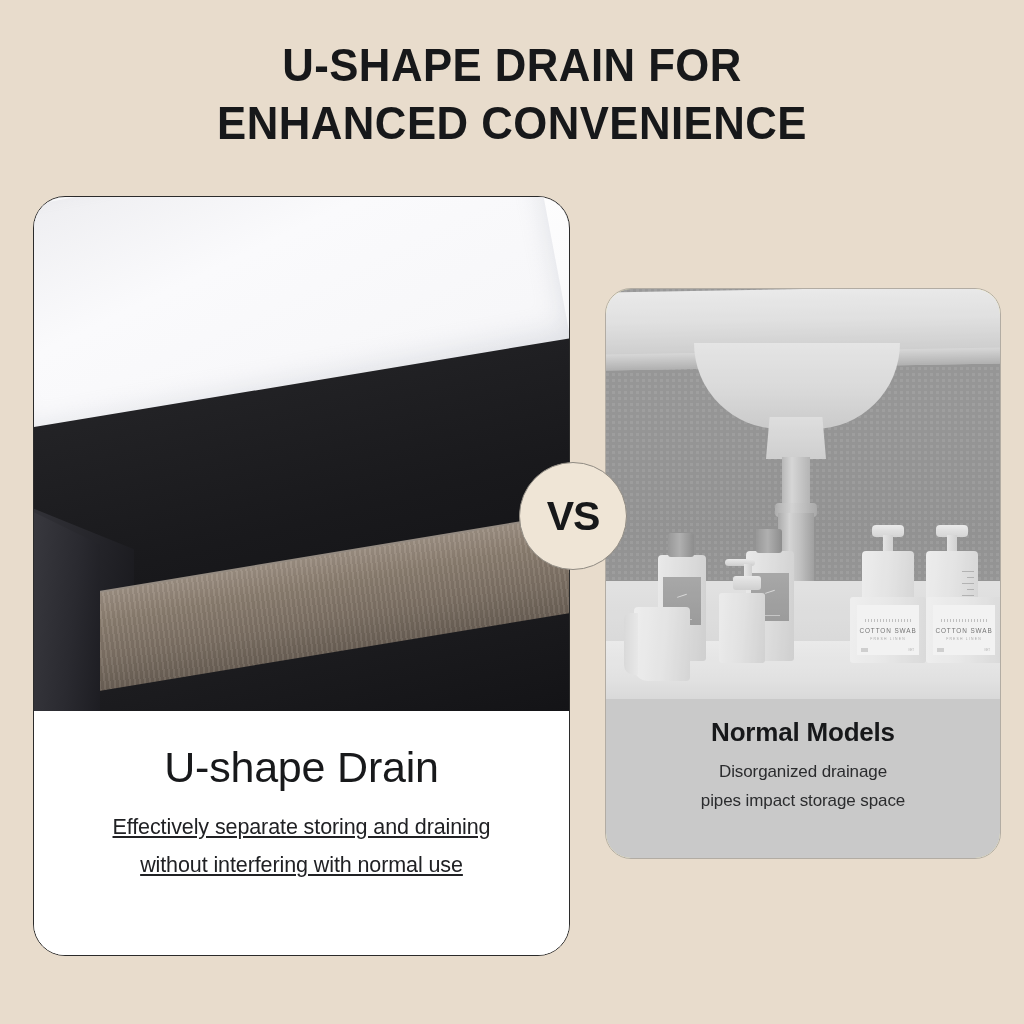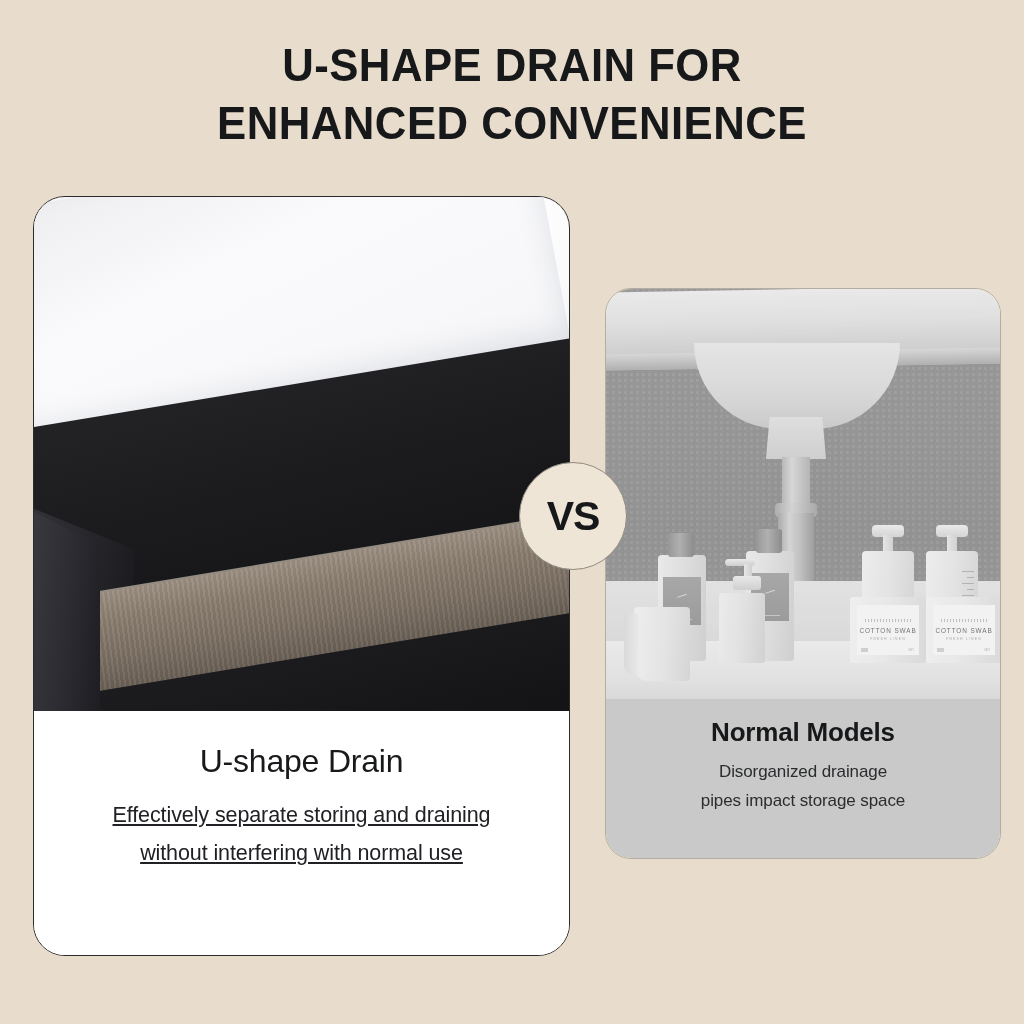--- a/index.html
+++ b/index.html
@@ -327,21 +327,21 @@
     position: absolute;
     left: 0;
     top: 514px;
     width: 100%;
     height: 246px;
     background: #ffffff;
     padding: 32px 44px 0;
     text-align: center;
   }
   .caption-left .c-title {
-    font-size: 32px;
+    font-size: 43px;
     font-weight: 500;
     color: #18191b;
     letter-spacing: -0.2px;
     margin-bottom: 16px;
   }
   .caption-left .c-body {
     font-size: 21.5px;
     line-height: 38px;
     color: #202124;
     letter-spacing: -0.1px;

